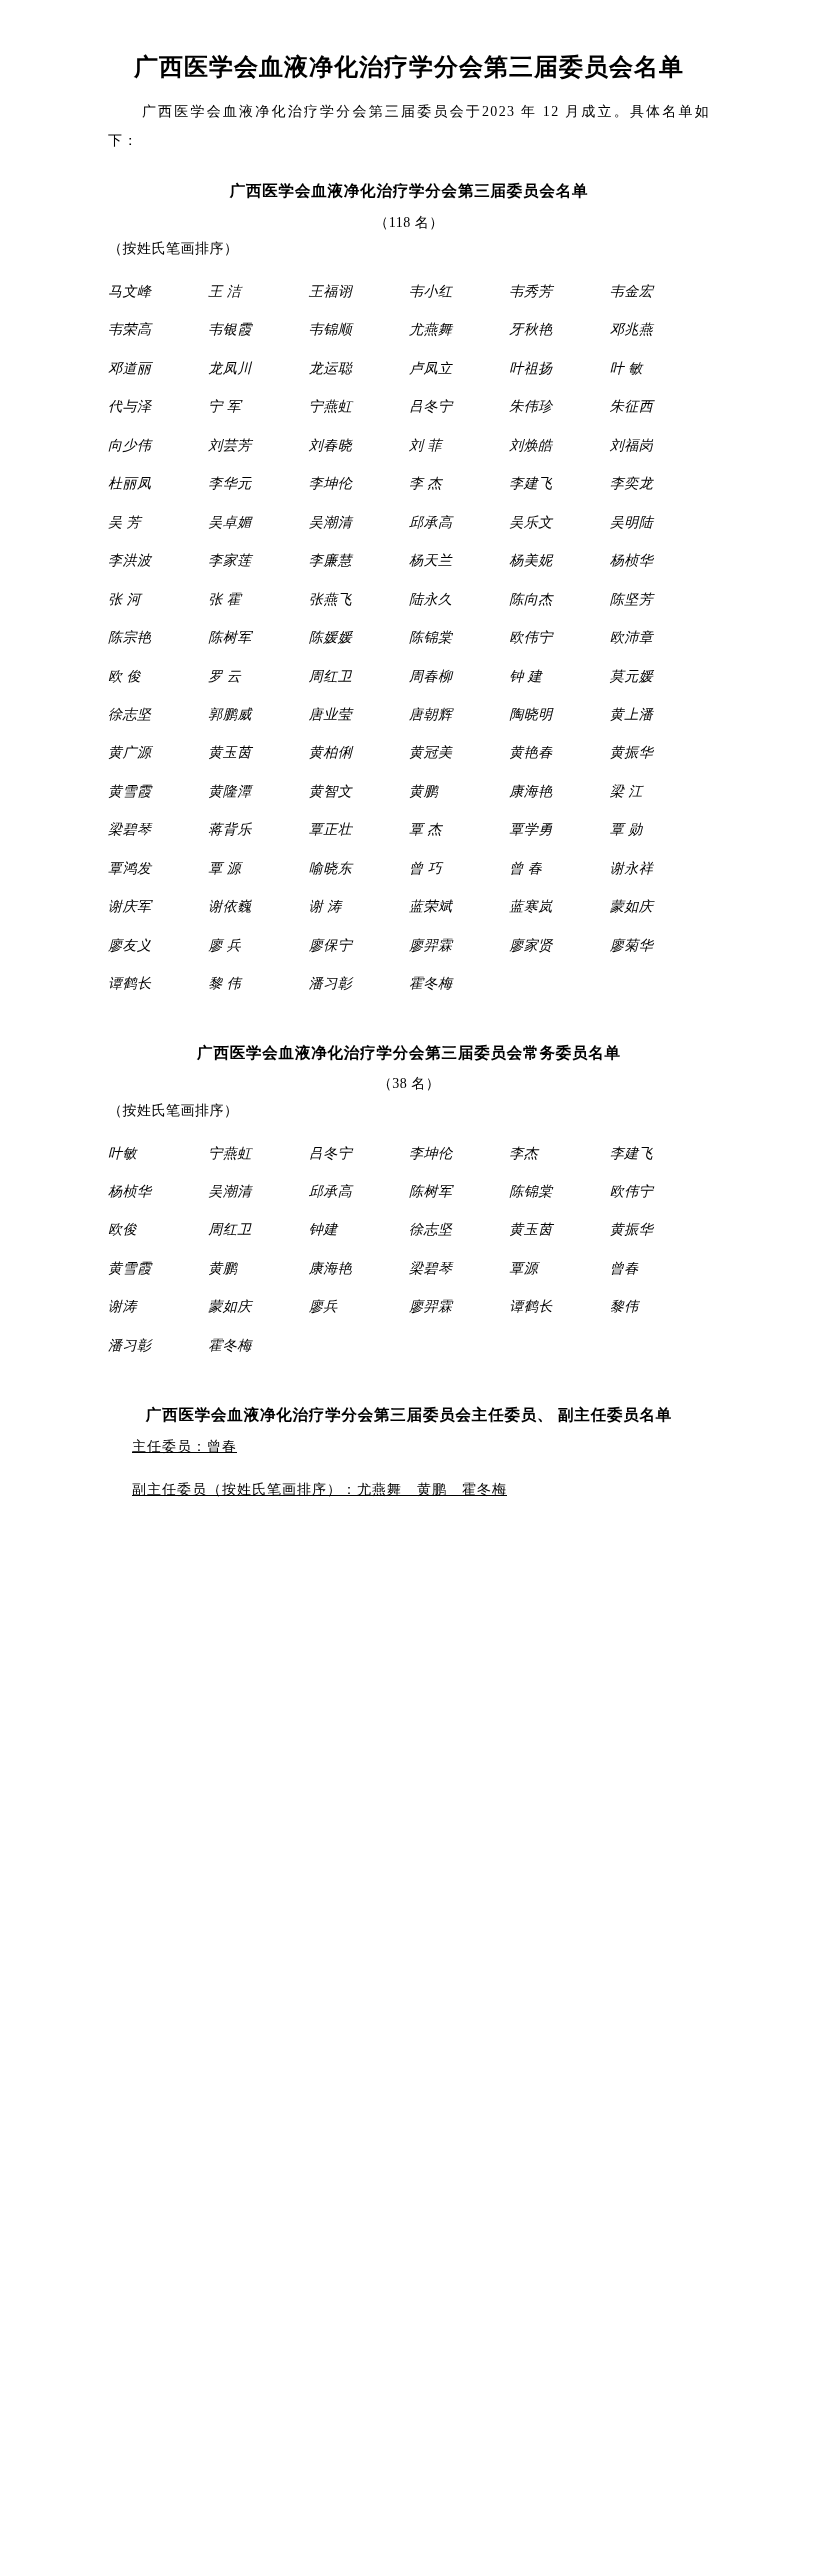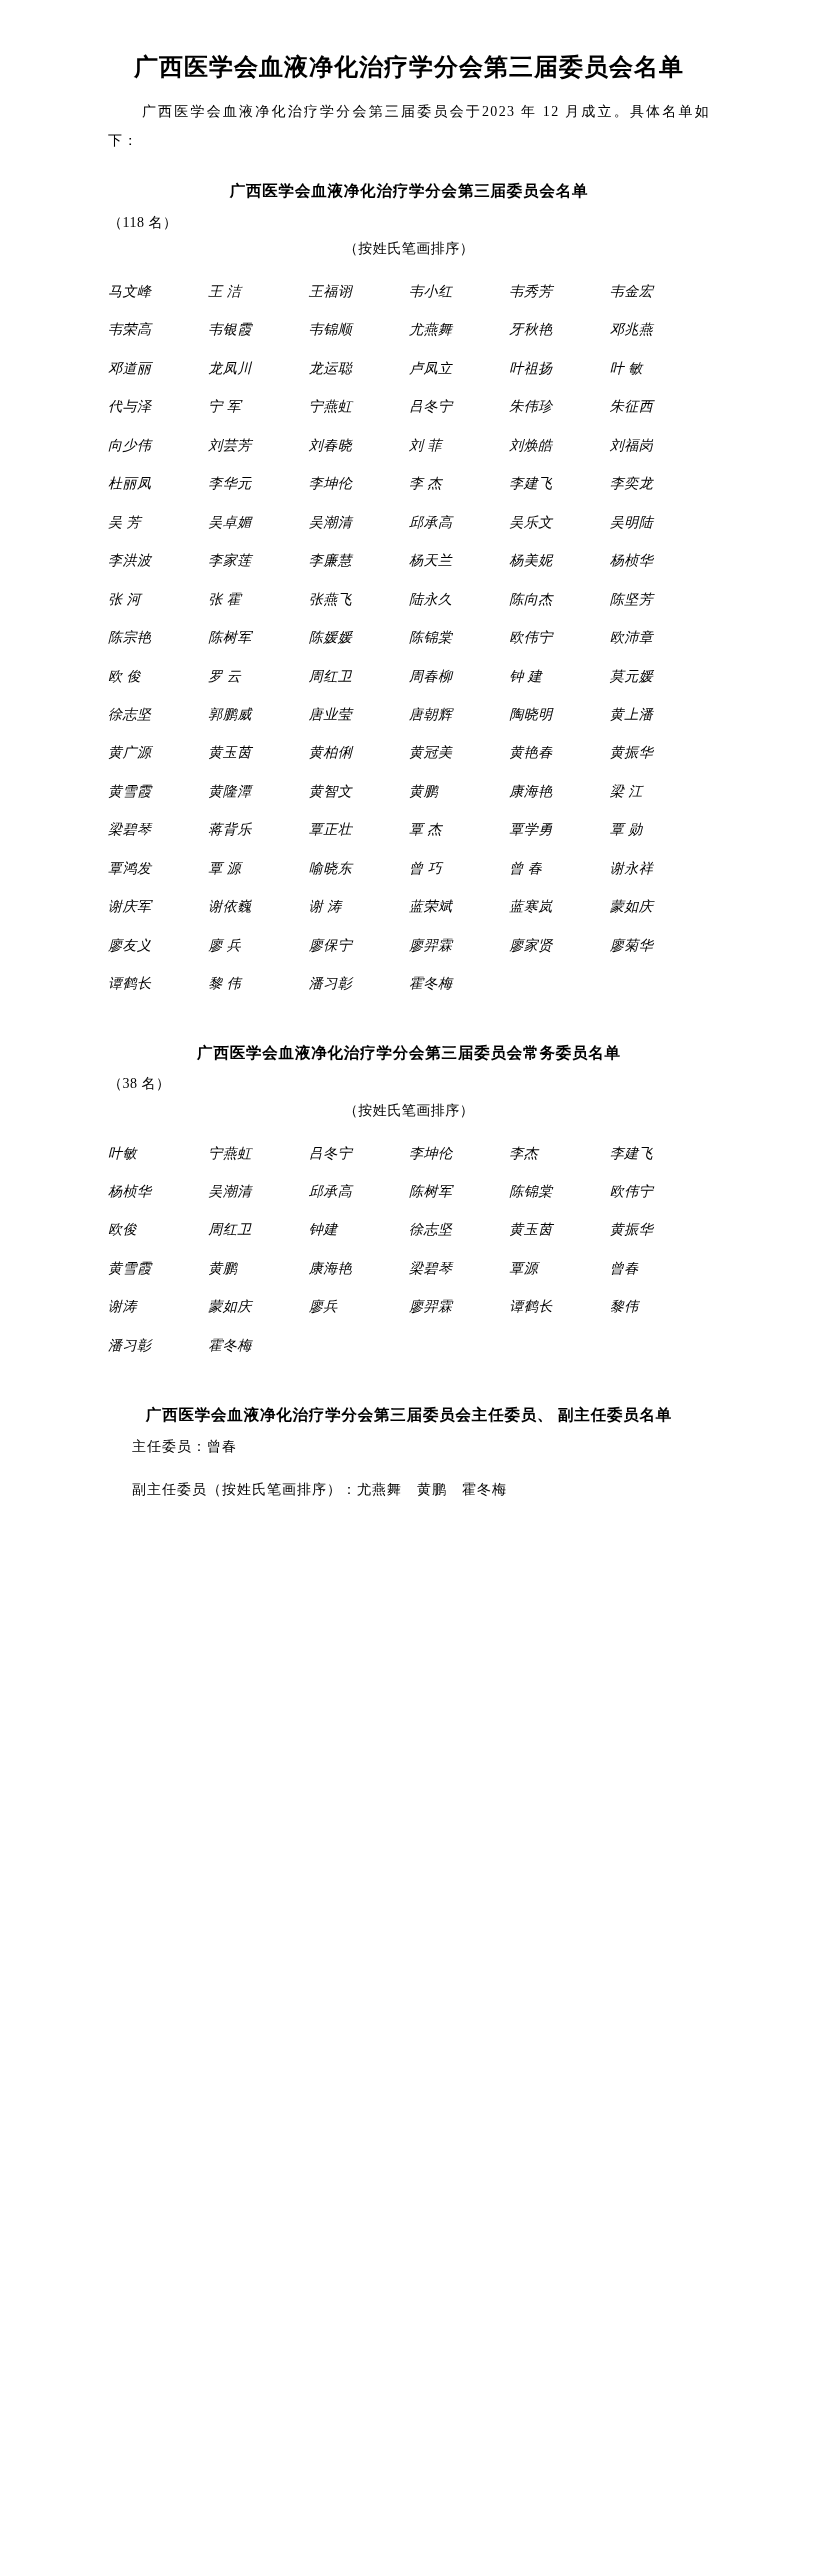--- a/index.html
+++ b/index.html
@@ -41,27 +41,27 @@
   .section-title {
     font-size: 15.5px;
     font-weight: bold;
     text-align: center;
     line-height: 1.75;
     letter-spacing: 0.8px;
     margin: 0 0 5.2px 0;
   }
   .section-sub {
     font-size: 14px;
+    text-align: center;
     line-height: 1.9;
     letter-spacing: 0.5px;
     margin: 0;
   }
   .section-note {
     font-size: 14px;
-    text-align: center;
     line-height: 1.9;
     letter-spacing: 0.5px;
     margin: 0 0 9.3px 0;
   }
   .name-table {
     width: 100%;
     border-collapse: collapse;
     table-layout: fixed;
     font-style: italic;
   }
@@ -79,20 +79,21 @@
   .leaders {
     margin-top: 3.1px;
   }
   .leader-line {
     font-size: 14px;
     line-height: 2.0;
     letter-spacing: 1px;
     margin: 0 0 15.5px 0;
     padding-left: 24px;
     text-align: justify;
+    text-decoration: underline;
   }
 </style>
 </head>
 <body>
 
 <div class="page">
 
   <h1 class="doc-title">广西医学会血液净化治疗学分会第三届委员会名单</h1>
 
   <p class="intro"><span class="indent"></span><span>广西医学会血液净化治疗学分会第三届委员会于2023 年 12 月成立。具体名单如下：</span></p>

